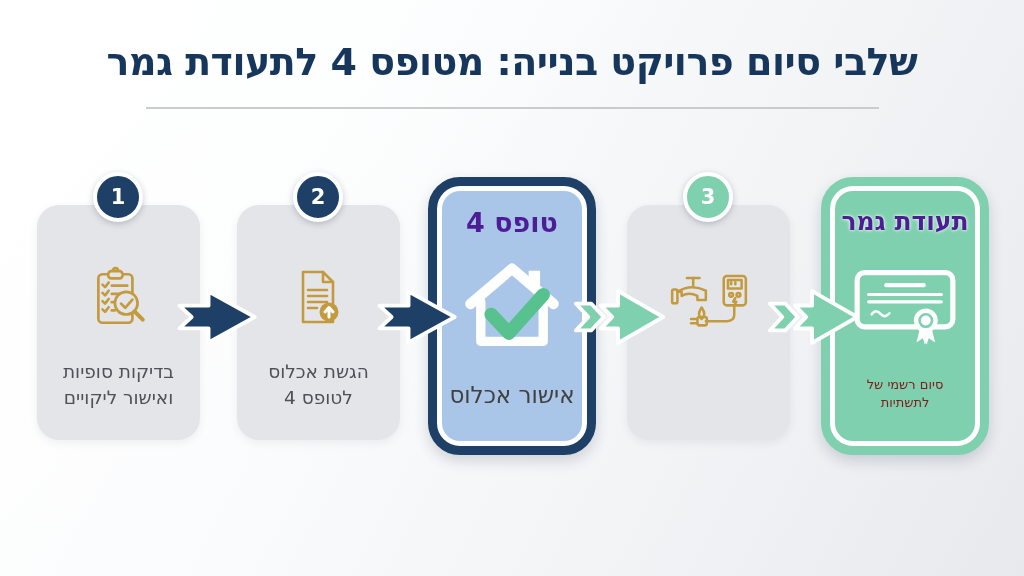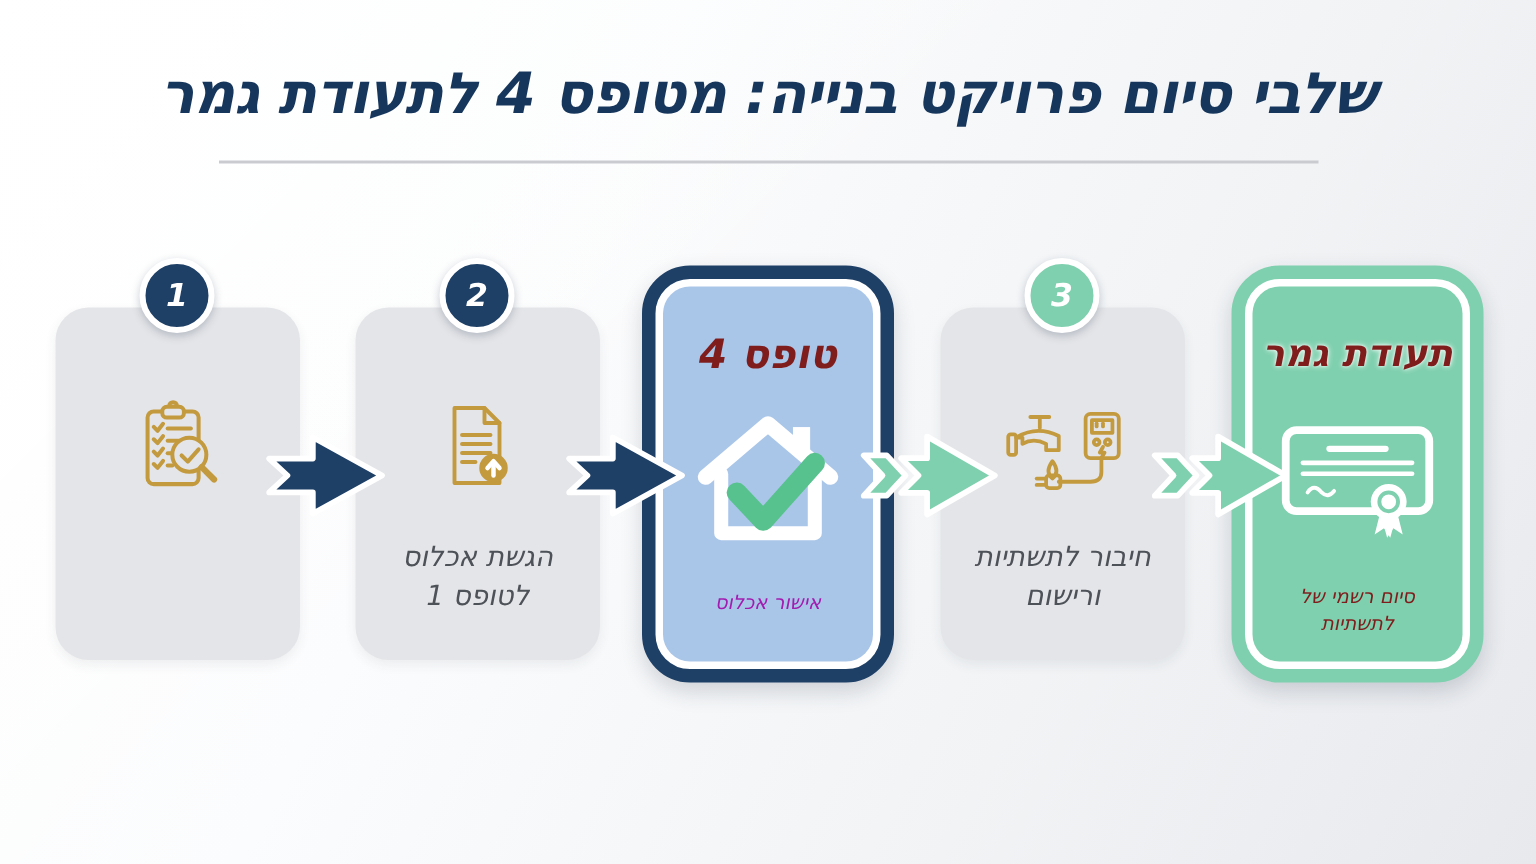--- a/index.html
+++ b/index.html
@@ -1,21 +1,20 @@
 <!DOCTYPE html>
 <html lang="he"><head>
 <meta charset="utf-8">
 <style>
   * { margin:0; padding:0; box-sizing:border-box; }
   html,body { width:1024px; height:576px; overflow:hidden; }
   body { font-family:"DejaVu Sans", sans-serif; }
   .canvas{
     position:relative; width:1024px; height:576px;
     background:linear-gradient(118deg,#ffffff 0%,#fbfcfd 35%,#f1f3f5 70%,#e7e9ed 100%);
-    font-style:italic;
   }
   .canvas:before{
     content:""; position:absolute; inset:0;
     background:linear-gradient(135deg, rgba(255,255,255,.9) 0%, rgba(255,255,255,0) 45%);
     pointer-events:none;
   }
   .page-title{
     position:absolute; top:40px; left:0; width:1024px;
     text-align:center; direction:rtl;
     font-size:38px; font-weight:700; color:#17365c; letter-spacing:-.5px;
@@ -54,29 +53,29 @@
   }
   .card-frame.navy-frame{ border:9px solid #1e3f66; }
   .card-frame.mint-frame{ border:9px solid #7ed0ae; }
   .card-frame .inner{
     width:100%; height:100%; border-radius:18px;
     display:flex; flex-direction:column; align-items:center;
   }
   .inner.blue-fill{ background:#a9c6e9; }
   .inner.green-fill{ background:#7ed0ae; }
   .hl-title{
-    margin-top:30px; direction:rtl; font-weight:700; color:#7f1d1d; font-size:27px;
+    margin-top:16px; direction:rtl; font-weight:700; color:#4c1d95; font-size:27px;
   }
   .hl-title.on-green{
     font-size:25px;
     text-shadow:0 0 4px rgba(255,255,255,.85), 0 0 2px rgba(255,255,255,.9);
     text-align:center;
   }
   .hl-label{
-    direction:rtl; text-align:center; font-size:13px; color:#a21caf; line-height:1.35;
+    direction:rtl; text-align:center; font-size:23px; color:#404040; line-height:1.35;
   }
   .blue-fill .icon-wrap{ margin-top:14px; height:104px; display:flex; align-items:center; justify-content:center; }
   .blue-fill .hl-label{ margin-top:24px; }
   .green-fill .icon-wrap{ margin-top:22px; height:96px; display:flex; align-items:center; justify-content:center; }
   .green-fill .hl-label{ margin-top:22px; color:#7f1d1d; font-size:13px; }
   
   .flow-arrow{ position:absolute; z-index:6; }
 </style>
 </head>
 <body>
@@ -98,20 +97,24 @@
           <line x1="25" y1="28" x2="40" y2="28"></line>
         <polyline points="16,35 18.5,37.5 22,33"></polyline>
           <line x1="25" y1="36" x2="30" y2="36"></line>
         <polyline points="16,43 18.5,45.5 22,41"></polyline>
           <line x1="25" y1="44" x2="28" y2="44"></line>
         <circle cx="39" cy="37" r="11" fill="#e4e5e8"></circle>
         <polyline points="34,37.5 38,41.5 45,33.5"></polyline>
         <line x1="47" y1="45" x2="55" y2="53" stroke-width="4"></line>
       </svg>
     </div>
+    <div class="step-label">
+      <span>בדיקות סופיות</span><br>
+      <span>ואישור ליקויים</span>
+    </div>
   </div>
   <div class="badge navy" style="left:93px;">
       <span>1</span>
     </div>
 
   <svg class="flow-arrow" style="left:176px; top:285px;" width="84" height="64" viewBox="0 0 88 68">
     <polygon points="3,22 34,22 34,7 83,34 34,61 34,46 3,46 16,34" fill="#1e3f66" stroke="#ffffff" stroke-width="4" stroke-linejoin="round"></polygon>
   </svg>
 
   <div class="card-gray" style="left:237px;">
@@ -123,21 +126,21 @@
         <line x1="21" y1="30" x2="40" y2="30"></line>
         <line x1="21" y1="36" x2="40" y2="36"></line>
         <line x1="21" y1="42" x2="30" y2="42"></line>
         <circle cx="42" cy="46" r="9.5" fill="#c49a3f" stroke="none"></circle>
         <line x1="42" y1="51" x2="42" y2="43" stroke="#ffffff" stroke-width="3"></line>
         <polyline points="38,46 42,41.5 46,46" stroke="#ffffff" stroke-width="3"></polyline>
       </svg>
     </div>
     <div class="step-label">
       <span>הגשת אכלוס</span><br>
-      <span>לטופס 1</span>
+      <span>לטופס 4</span>
     </div>
   </div>
   <div class="badge navy" style="left:293px;">
       <span>2</span>
     </div>
 
   <svg class="flow-arrow" style="left:376px; top:285px;" width="84" height="64" viewBox="0 0 88 68">
     <polygon points="3,22 34,22 34,7 83,34 34,61 34,46 3,46 16,34" fill="#1e3f66" stroke="#ffffff" stroke-width="4" stroke-linejoin="round"></polygon>
   </svg>
 
@@ -175,24 +178,20 @@
           <line x1="63" y1="14" x2="63" y2="16"></line>
         <circle cx="59" cy="26" r="1.8"></circle>
           <circle cx="66" cy="26" r="1.8"></circle>
         <polyline points="63,29 61,32.5 64,32.5 62,36"></polyline>
         <path d="M62 36 v9 q0 6 -7 6 h-20"></path>
         <rect x="27" y="47" width="9" height="8" rx="2"></rect>
         <line x1="21" y1="49" x2="27" y2="49"></line>
           <line x1="21" y1="53" x2="27" y2="53"></line>
       </svg>
     </div>
-    <div class="step-label">
-      <span>חיבור לתשתיות</span><br>
-      <span>ורישום</span>
-    </div>
   </div>
   <div class="badge mint" style="left:683px;">
       <span>3</span>
     </div>
 
   <svg class="flow-arrow" style="left:766px; top:282px;" width="96" height="70" viewBox="0 0 100 72">
     <polygon points="4,22 20,22 33,36 20,50 4,50 17,36" fill="#7ed0ae" stroke="#ffffff" stroke-width="4" stroke-linejoin="round"></polygon>
     <polygon points="30,24 48,24 48,9 95,36 48,63 48,48 30,48 42,36" fill="#7ed0ae" stroke="#ffffff" stroke-width="4" stroke-linejoin="round"></polygon>
   </svg>
 

